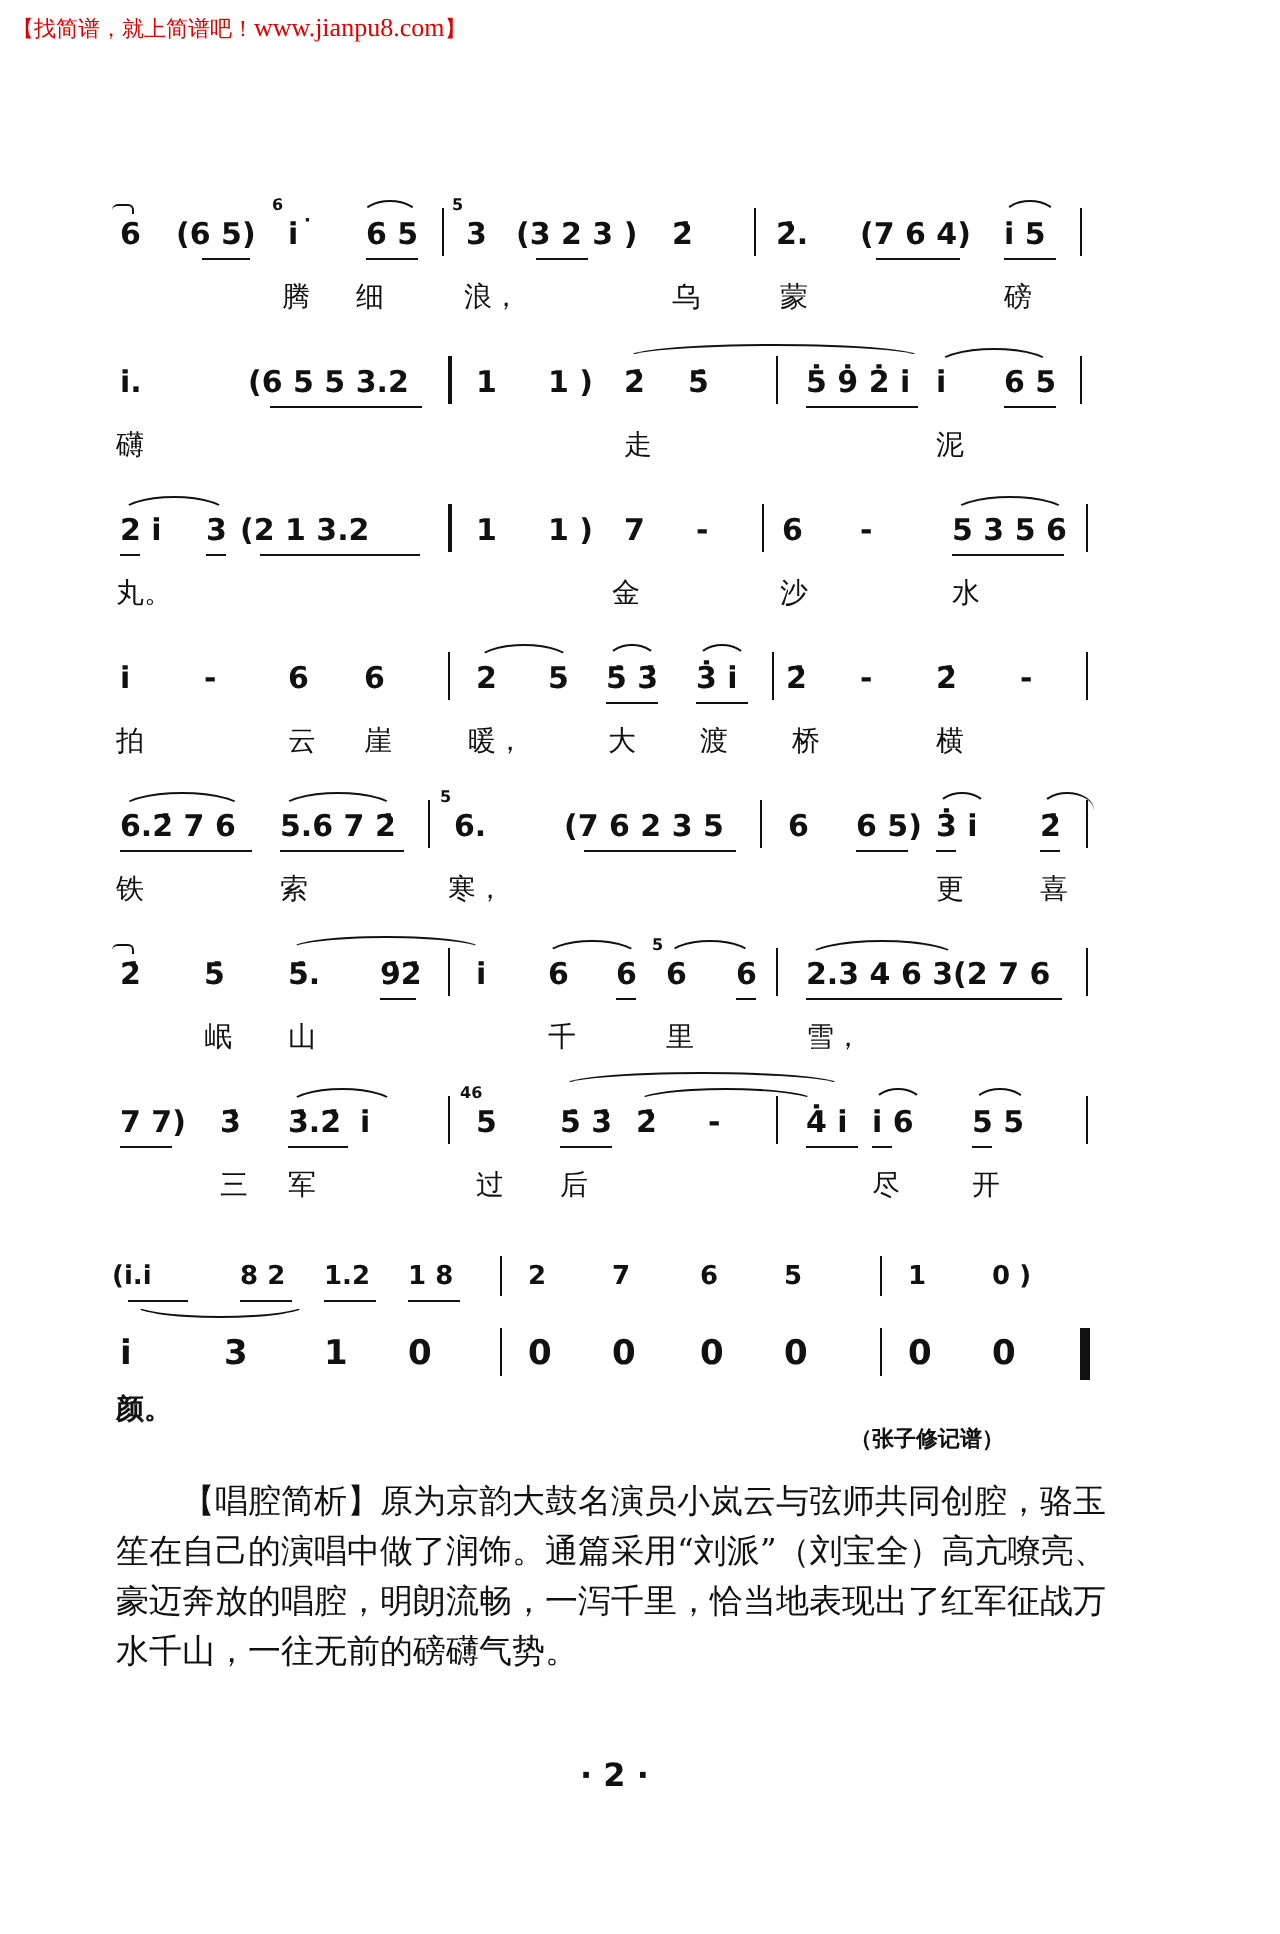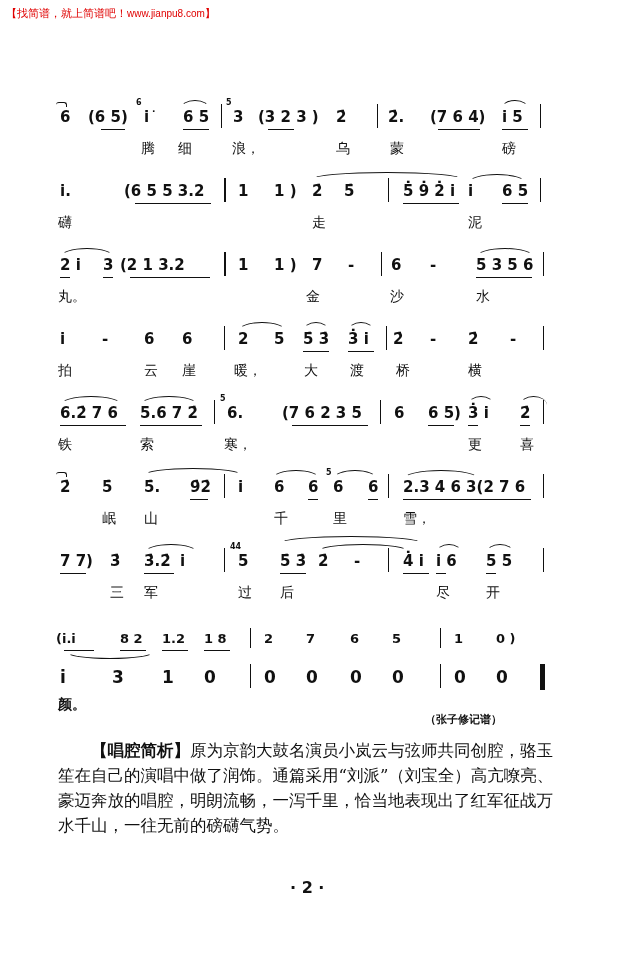--- a/index.html
+++ b/index.html
@@ -1,34 +1,34 @@
 <!DOCTYPE html>
 <html><head>
 <meta charset="utf-8">
 <style>
   html,body{margin:0;padding:0;background:#fff;}
   body{width:640px;height:967px;position:relative;overflow:hidden;font-family:"DejaVu Sans","Liberation Sans",sans-serif;color:#111;}
   .banner{position:absolute;left:6px;top:6px;font-size:11px;color:#e00000;font-family:"DejaVu Sans",sans-serif;letter-spacing:0;}
-  .banner .url{font-family:Liberation Sans, sans-serif;font-size:10px;}
+  .banner .url{font-family:Liberation Serif, serif;font-size:13px;}
   .score{position:absolute;left:0;top:0;width:640px;height:720px;}
   .sys{position:absolute;left:58px;width:490px;}
   .notes{position:absolute;left:0;top:0;width:490px;height:40px;}
   .n{position:absolute;font-weight:bold;font-size:15px;font-family:"DejaVu Sans","Liberation Sans",sans-serif;top:10px;line-height:18px;}
   .bar{position:absolute;top:6px;width:2px;height:24px;background:#111;}
   .bar.thin{width:1px;}
   .ul{position:absolute;height:1px;background:#111;}
   .slur{position:absolute;border:1.4px solid #111;border-bottom:none;border-left-color:transparent;border-right-color:transparent;border-radius:50% 50% 0 0/100% 100% 0 0;height:8px;}
   .tie{position:absolute;border-top:1px solid #111;height:4px;border-left:1px solid #111;border-right:1px solid #111;border-radius:3px 3px 0 0;}
   .lyrics{position:absolute;left:0;top:42px;width:490px;height:20px;}
   .ly{position:absolute;font-size:14px;font-family:"DejaVu Serif","Liberation Serif",serif;}
   .grace{position:absolute;font-size:8px;font-weight:bold;top:0px;}
   .endbar{position:absolute;width:5px;height:26px;background:#111;}
   .credit{position:absolute;left:425px;top:712px;font-size:11px;font-weight:bold;}
   .analysis{position:absolute;left:58px;top:738px;width:500px;font-size:16.5px;line-height:25px;font-family:"DejaVu Serif","Liberation Serif",serif;}
-  .analysis .head{font-weight:bold;font-family:"DejaVu Sans",sans-serif;}
+  .analysis .head{font-weight:normal;font-family:"DejaVu Sans",sans-serif;}
   .analysis p{margin:0;text-indent:2em;}
   .pagenum{position:absolute;left:290px;top:878px;font-size:16px;font-weight:bold;font-family:"DejaVu Sans",sans-serif;}
 </style>
 </head>
 <body>
 
 <div class="banner">
   <span>【找简谱，就上简谱吧！</span><span class="url">www.jianpu8.com</span><span>】</span>
 </div>
 
@@ -235,21 +235,21 @@
   <div class="sys" style="top:542px">
     <div class="notes">
       <span class="n" style="left:2px">7 7)</span>
       <div class="ul" style="left:2px;top:31px;width:26px"></div>
       <span class="n" style="left:52px">3̇</span>
       <div class="slur" style="left:86px;top:2px;width:52px"></div>
       <span class="n" style="left:86px">3̇.2̇</span>
       <div class="ul" style="left:86px;top:31px;width:30px"></div>
       <span class="n" style="left:122px">i</span>
       <div class="bar thin" style="left:166px"></div>
-      <span class="grace" style="left:172px">44</span>
+      <span class="grace" style="left:172px">46</span>
       <span class="n" style="left:180px">5</span>
       <div class="slur" style="left:222px;top:-6px;width:140px;height:6px"></div>
       <span class="n" style="left:222px">5̇ 3̇</span>
       <div class="ul" style="left:222px;top:31px;width:26px"></div>
       <div class="slur" style="left:260px;top:2px;width:88px;height:6px"></div>
       <span class="n" style="left:260px">2̇</span>
       <span class="n" style="left:296px">-</span>
       <div class="bar thin" style="left:330px"></div>
       <span class="n" style="left:345px">4̇ i</span>
       <div class="ul" style="left:345px;top:31px;width:26px"></div>

